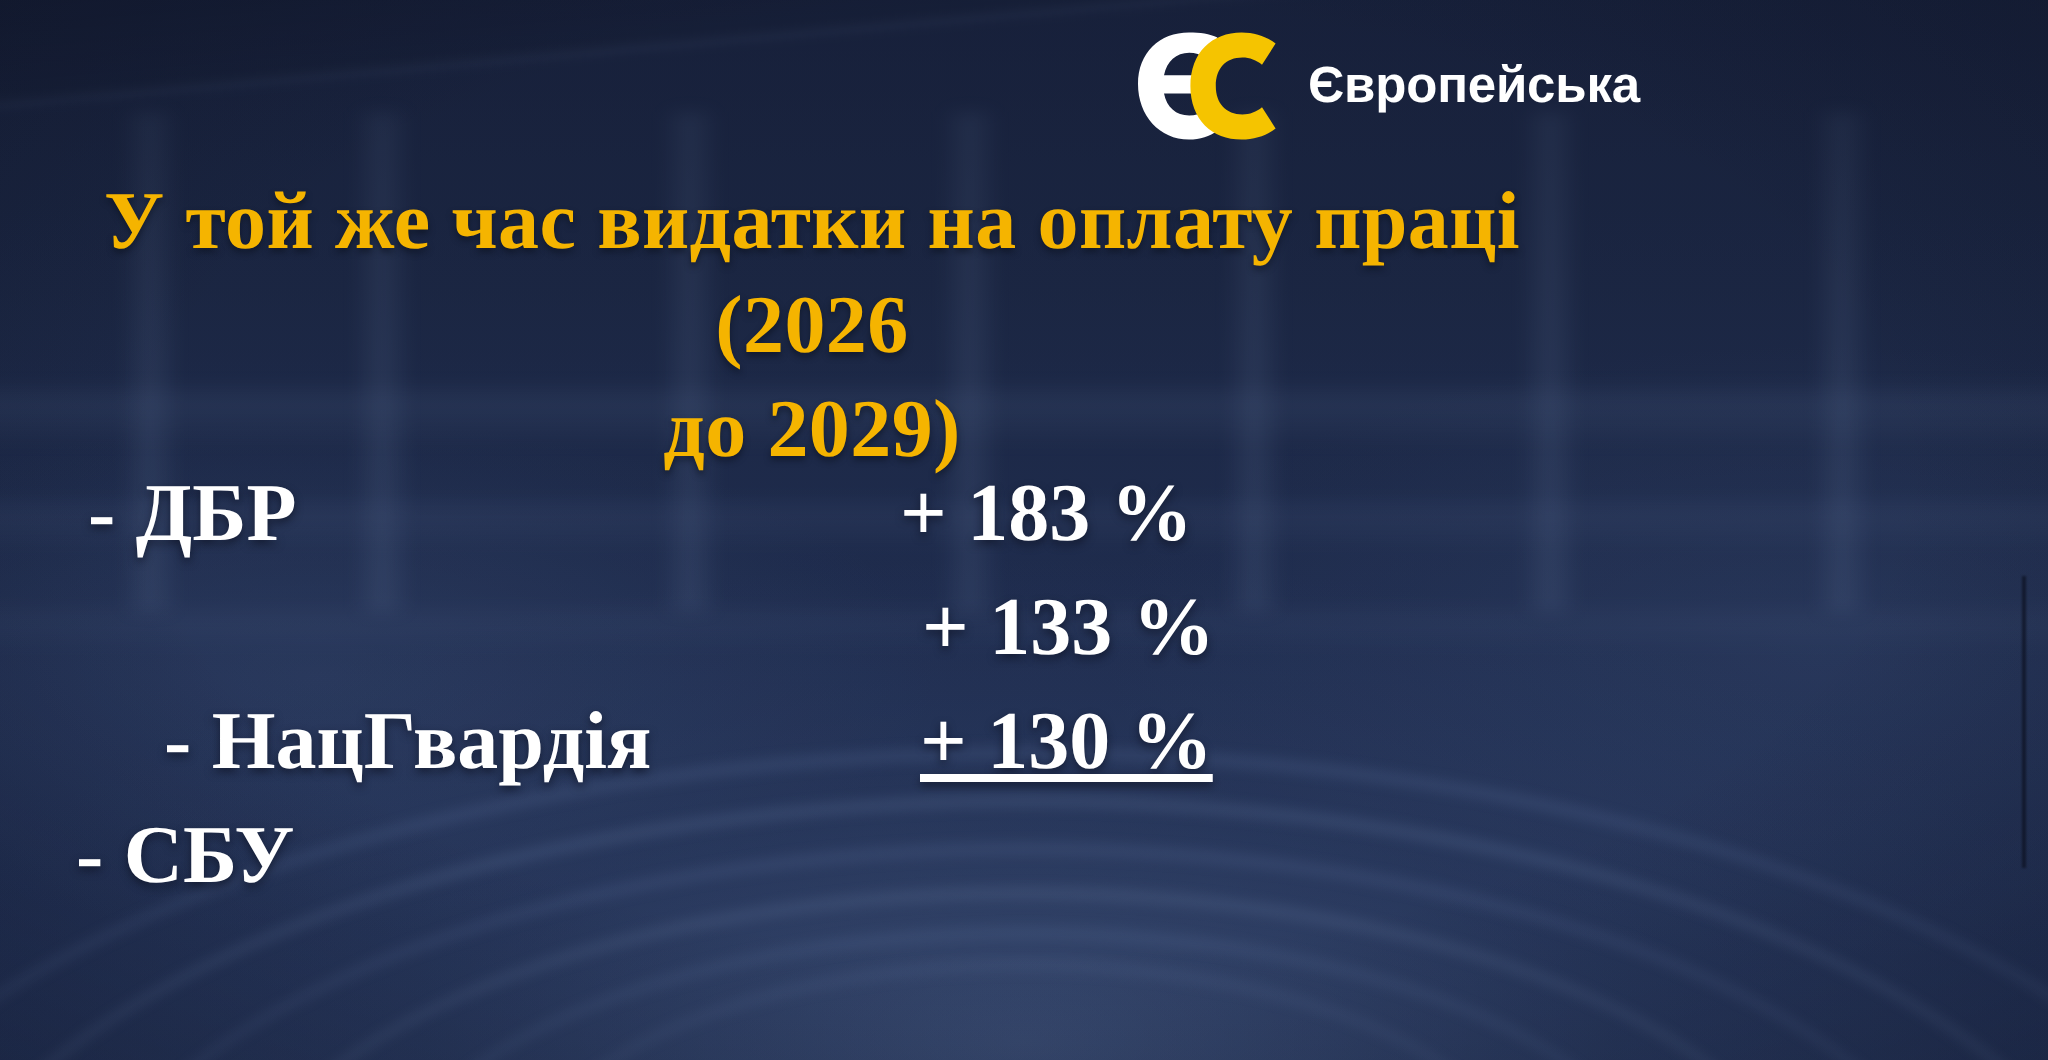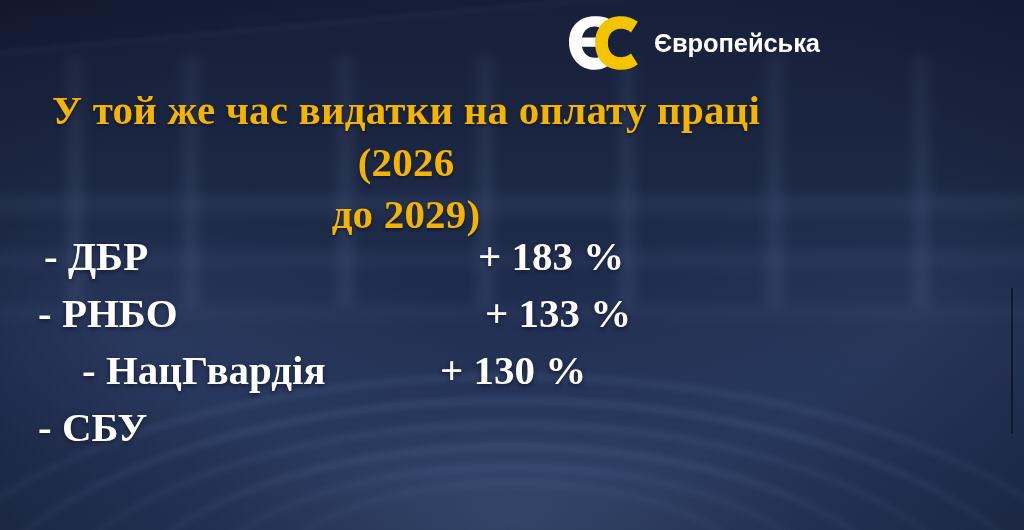--- a/index.html
+++ b/index.html
@@ -176,25 +176,25 @@
     font-weight: bold;
     font-size: 41px;
     line-height: 57px;
     white-space: nowrap;
     text-shadow: 0 2px 4px rgba(10,14,28,0.6);
   }
   .row .label { position: absolute; }
   .row .value { position: absolute; }
 
   .row.r0 .label { left: 44px; }
-  .row.r0 .value { left: 478px; }
+  .row.r0 .value { left: 450px; }
   .row.r1 .label { left: 38px; }
-  .row.r1 .value { left: 485px; }
+  .row.r1 .value { left: 461px; }
   .row.r2 .label { left: 46px; margin-left: 36px; }
-  .row.r2 .value { left: 440px; }
+  .row.r2 .value { left: 460px; text-decoration: underline; }
   .row.r3 .label { left: 38px; }
   .row.r3 .value { left: 498px; }
 </style>
 </head>
 <body>
 
 <div id="slide">
 
   <div class="bg-layer">
     <div class="bg-base"></div>
@@ -244,21 +244,20 @@
     <div>У той же час видатки на оплату праці (2026</div>
     <div>до 2029)</div>
   </div>
 
   <div class="rows">
     <div class="row r0">
       <span class="label">- ДБР</span>
       <span class="value">+ 183 %</span>
     </div>
     <div class="row r1">
-      <span class="label">- РНБО</span>
       <span class="value">+ 133 %</span>
     </div>
     <div class="row r2">
       <span class="label">- НацГвардія</span>
       <span class="value">+ 130 %</span>
     </div>
     <div class="row r3">
       <span class="label">- СБУ</span>
     </div>
   </div>

